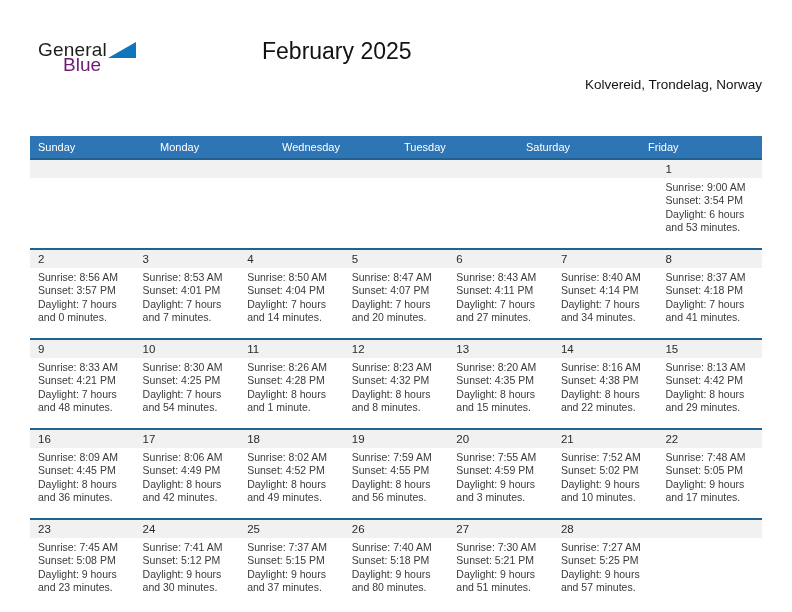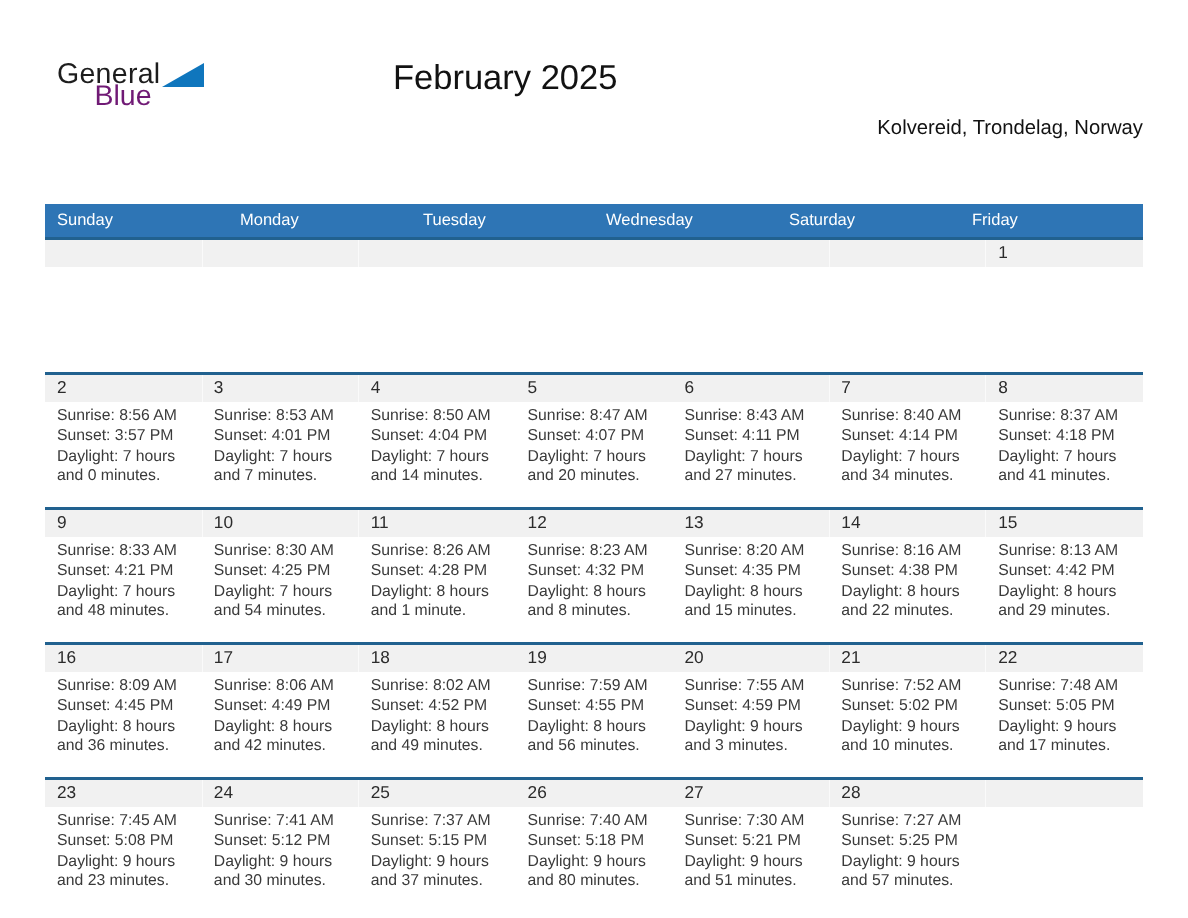--- a/index.html
+++ b/index.html
@@ -41,22 +41,22 @@
     <div class="logo-blue">Blue</div>
   </div>
 
   <div class="month-title">February 2025</div>
   <div class="location-subtitle">Kolvereid, Trondelag, Norway</div>
 
   <div class="calendar">
     <div class="weekday-row" id="weekday-row">
         <div class="weekday">Sunday</div>
         <div class="weekday">Monday</div>
+        <div class="weekday">Wednesday</div>
         <div class="weekday">Tuesday</div>
-        <div class="weekday">Wednesday</div>
         <div class="weekday">Saturday</div>
         <div class="weekday">Friday</div>
       </div>
     <div id="weeks-container">
         <div class="week-row">
           <div class="day-cell">
             <div class="day-strip"></div>
           </div>
           <div class="day-cell">
             <div class="day-strip"></div>
@@ -68,20 +68,26 @@
             <div class="day-strip"></div>
           </div>
           <div class="day-cell">
             <div class="day-strip"></div>
           </div>
           <div class="day-cell">
             <div class="day-strip"></div>
           </div>
           <div class="day-cell">
             <div class="day-strip">1</div>
+            <div class="day-lines">
+              <div>Sunrise: 9:00 AM</div>
+              <div>Sunset: 3:54 PM</div>
+              <div>Daylight: 6 hours</div>
+              <div>and 53 minutes.</div>
+            </div>
           </div>
         </div>
         <div class="week-row">
           <div class="day-cell">
             <div class="day-strip">2</div>
             <div class="day-lines">
               <div>Sunrise: 8:56 AM</div>
               <div>Sunset: 3:57 PM</div>
               <div>Daylight: 7 hours</div>
               <div>and 0 minutes.</div>

